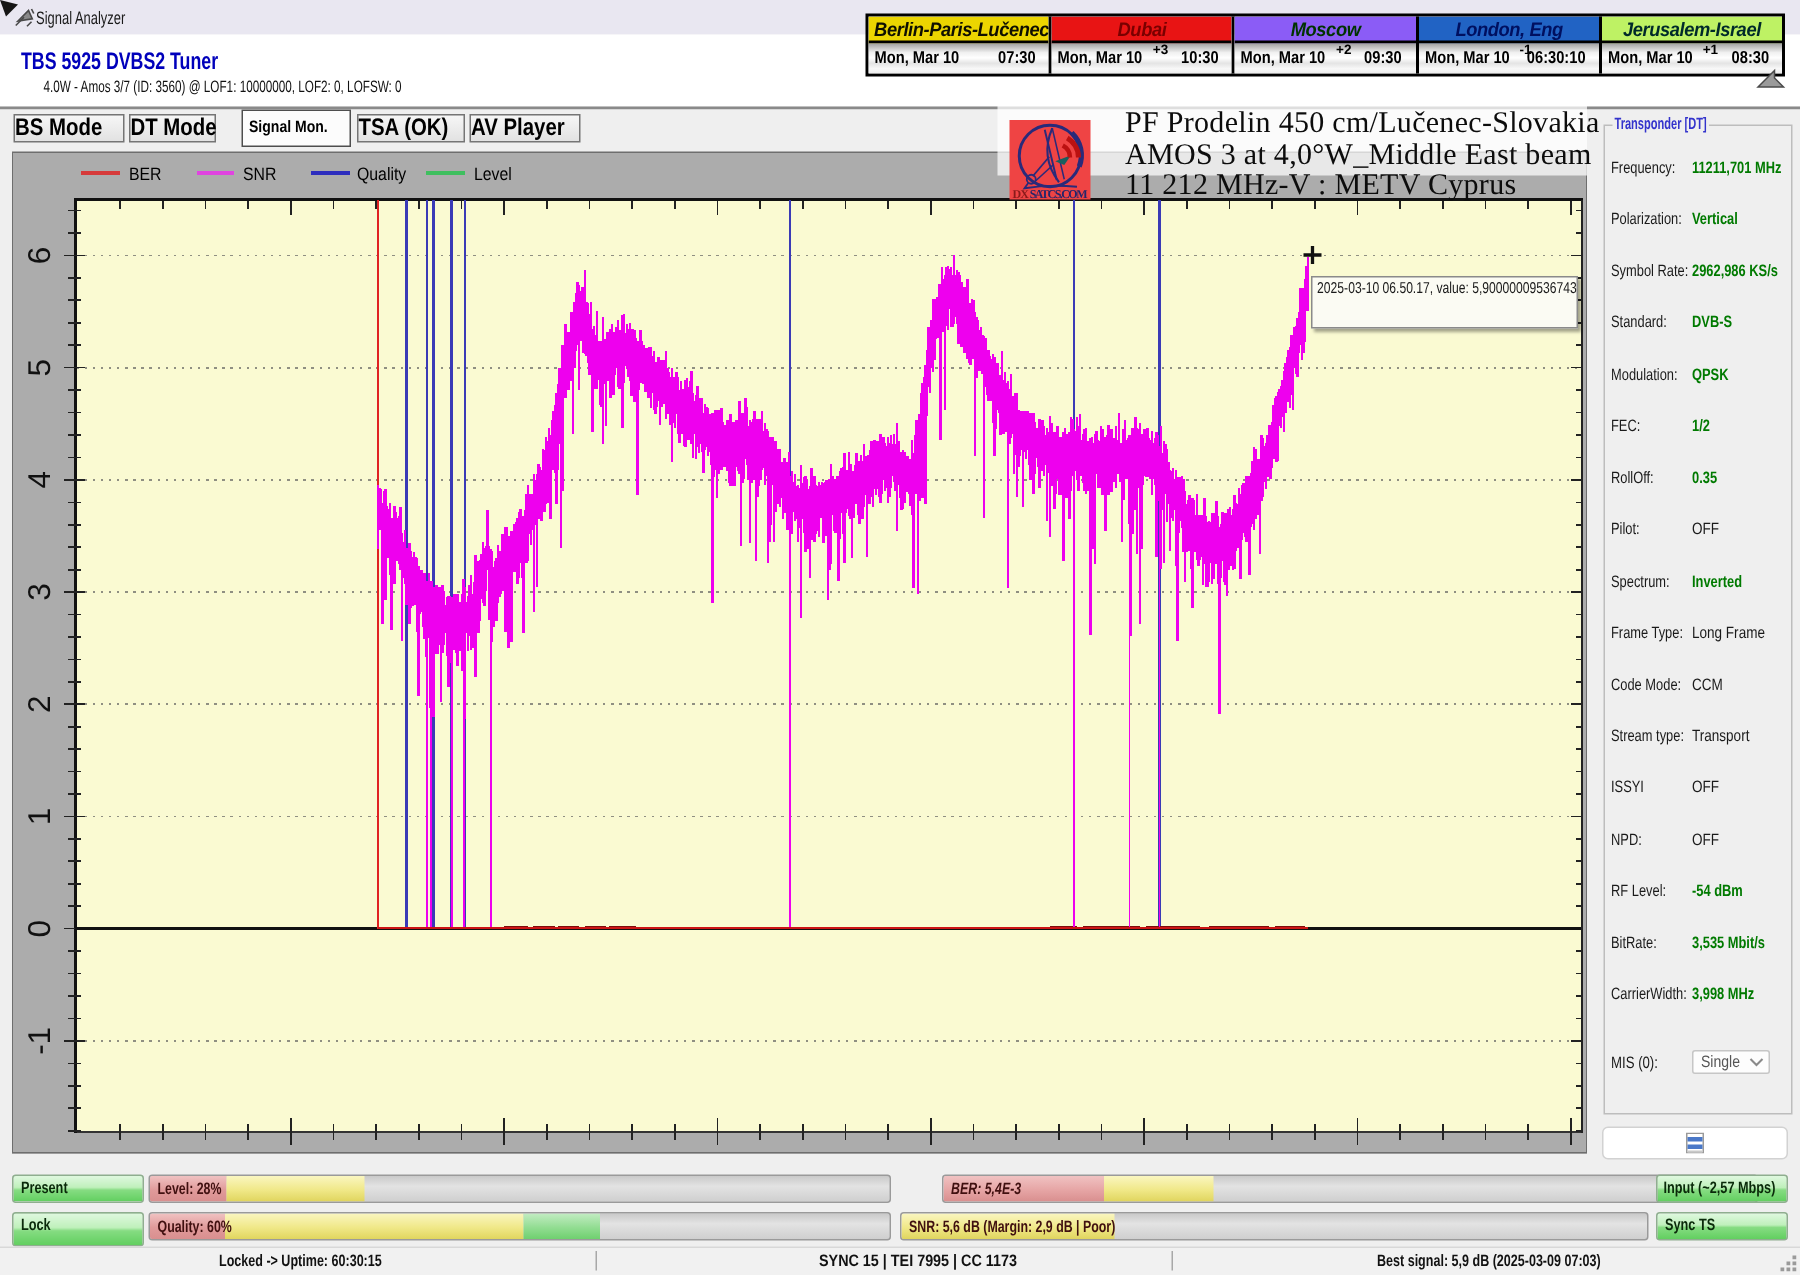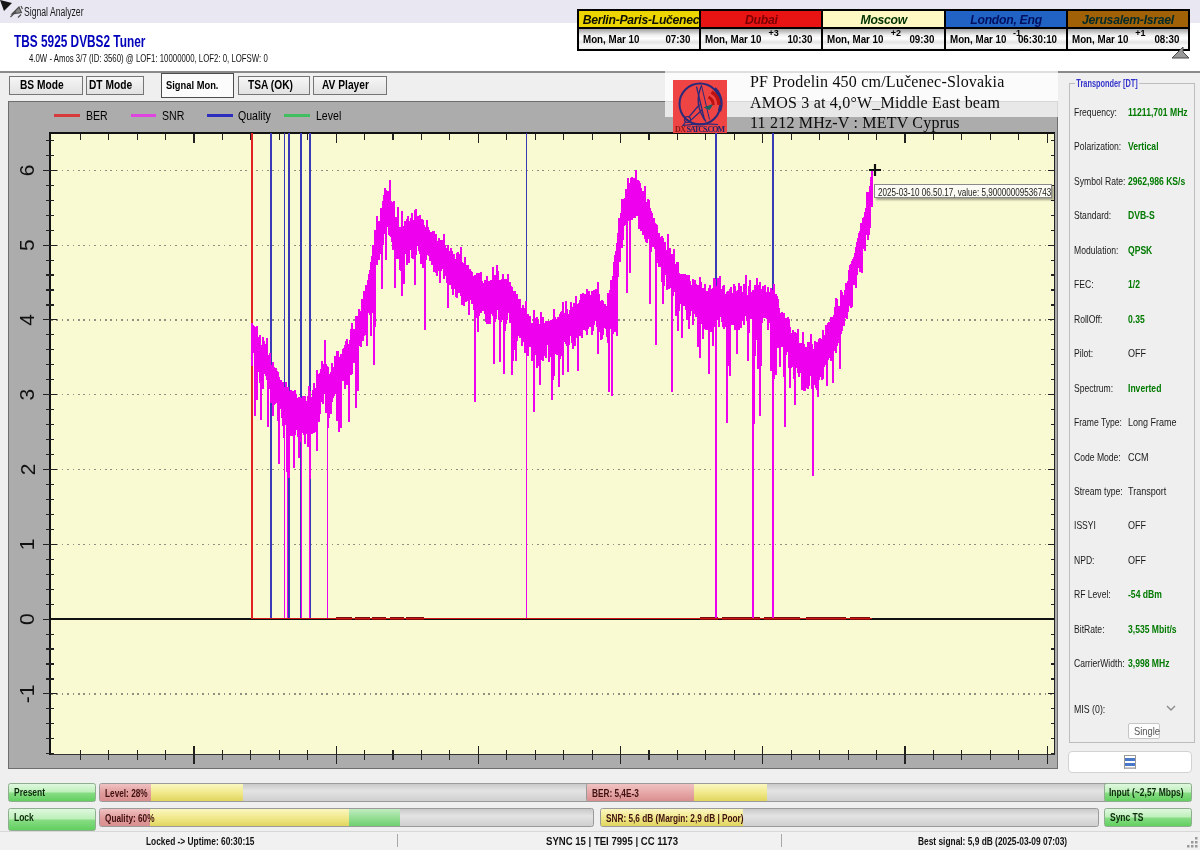--- a/index.html
+++ b/index.html
@@ -5,44 +5,44 @@
 body { position:relative; background:#efefef; font-family:"Liberation Sans", sans-serif; }
 .abs { position:absolute; }
 .sx { display:inline-block; transform-origin:0 50%; white-space:nowrap; }
 #titlebar { left:0; top:0; width:1200px; height:23px; background:#e9e7f1; }
 #whiteband { left:0; top:23px; width:1200px; height:48px; background:#ffffff; }
 #hline { left:0; top:71px; width:1200px; height:2px; background:#8a8a8a; }
 #strip { left:0; top:73px; width:1200px; height:28px; background:#efefef; }
 #titletext { left:24px; top:5px; font-size:12px; color:#1a1a1a; }
 #tbs { left:14px; top:33px; font-size:16px; font-weight:bold; color:#0000bb; }
 #lof { left:29px; top:52px; font-size:11px; color:#111; }
-.tab { position:absolute; top:76px; height:18.5px; background:linear-gradient(#f6f6f6,#e2e2e2); border:1px solid #757575; font-size:12px; font-weight:bold; color:#000; text-align:center; line-height:17px; }
+.tab { position:absolute; top:76px; height:18.5px; background:linear-gradient(#f6f6f6,#e2e2e2); border:1px solid #757575; font-size:16px; font-weight:bold; color:#000; line-height:17px; }
 #tabsel { position:absolute; left:160.5px; top:73px; width:73.5px; height:25px; background:#fcfcfc; border:1px solid #4e4e4e; font-size:11px; font-weight:bold; text-align:center; line-height:23px; }
 #clocks { left:577px; top:9px; width:613px; height:42px; border:2px solid #000; display:flex; }
 .ccell { flex:1 1 0; border-right:2px solid #000; display:flex; flex-direction:column; overflow:hidden; }
 .ccell:last-child { border-right:none; }
 .cname { height:17.5px; font-size:13px; font-weight:bold; font-style:italic; text-align:center; line-height:17px; border-bottom:2px solid #000; }
 .csc { display:inline-block; transform:scaleX(0.94); transform-origin:50% 50%; white-space:nowrap; letter-spacing:-0.3px; }
 .ctime { height:20.5px; position:relative; background:linear-gradient(#a2a2a2,#f0f0f0 30%,#ffffff 48%,#e4e4e4 66%,#f8f8f8 84%,#ececec); font-weight:bold; font-size:11.5px; color:#000; }
 .cdate { position:absolute; left:4px; top:4px; transform:scaleX(0.85); transform-origin:0 50%; white-space:nowrap; }
 .ctm { position:absolute; right:9px; top:4px; transform:scaleX(0.85); transform-origin:100% 50%; white-space:nowrap; }
 .sup { position:absolute; left:56%; top:-1px; font-size:9px; }
 #gbox { left:1069px; top:83px; width:126px; height:660px; border:1px solid #bdbdbd; }
 #gtitle { left:1075px; top:77px; font-size:11px; font-weight:bold; color:#3333cc; background:#efefef; padding:0 2px; transform:scaleX(0.67); transform-origin:0 50%; white-space:nowrap; }
 .trow { position:absolute; left:1074px; width:130px; height:13px; font-size:11px; }
 .tlab { position:absolute; left:0; color:#1a1a1a; transform:scaleX(0.78); transform-origin:0 50%; white-space:nowrap; }
 .tv-g { position:absolute; left:54px; color:#007a00; font-weight:bold; transform:scaleX(0.78); transform-origin:0 50%; white-space:nowrap; }
 .tv-k { position:absolute; left:54px; color:#1a1a1a; transform:scaleX(0.82); transform-origin:0 50%; white-space:nowrap; }
 #mislab { left:1074px; top:703px; font-size:11px; color:#1a1a1a; transform:scaleX(0.80); transform-origin:0 50%; }
-#miscombo { left:1128px; top:723px; width:32px; height:16px; background:#fdfdfd; border:1px solid #c6c6c6; border-radius:2px; font-size:11px; color:#555; padding-left:5px; line-height:14px; }
+#miscombo { left:1128px; top:700px; width:52px; height:16px; background:#fdfdfd; border:1px solid #c6c6c6; border-radius:2px; font-size:11px; color:#555; padding-left:5px; line-height:14px; }
 #savebtn { left:1068px; top:751px; width:124px; height:22px; background:#fff; border:1px solid #d2d2d2; border-radius:4px; }
 #overlay { left:665px; top:70px; width:393px; height:47px; background:rgba(255,255,255,0.72); }
-#serif { left:750px; top:72px; width:330px; font-family:"Liberation Serif", serif; font-size:16px; letter-spacing:0.2px; line-height:20.5px; color:#0c0c0c; white-space:nowrap; }
+#serif { left:750px; top:72px; width:330px; font-family:"Liberation Serif", serif; font-size:20px; letter-spacing:0.2px; line-height:20.5px; color:#0c0c0c; white-space:nowrap; }
 #logo { left:673px; top:80px; width:54px; height:53px; background:#ef4444; }
-#tooltip { left:874px; top:184px; width:178px; height:14px; background:#fbfbf3; border:1px solid #8a8a8a; box-shadow:2px 2px 2px rgba(0,0,0,0.35); font-size:10.5px; line-height:14.5px; color:#1a1a1a; white-space:nowrap; }
+#tooltip { left:874px; top:184px; width:178px; height:35px; background:#fbfbf3; border:1px solid #8a8a8a; box-shadow:2px 2px 2px rgba(0,0,0,0.35); font-size:10.5px; line-height:14.5px; color:#1a1a1a; white-space:nowrap; }
 #tooltip span { display:inline-block; transform:scaleX(0.77); transform-origin:0 50%; padding-left:4px; }
 .gbtn { position:absolute; background:linear-gradient(#dff8df,#bff0bb 45%,#86dc82 55%,#62cf60); border:1px solid #8fae8f; border-radius:2.5px; font-size:11px; font-weight:bold; color:#0a2a0a; padding-left:5px; line-height:16.5px; white-space:nowrap; }
 .gbtn span { display:inline-block; transform:scaleX(0.77); transform-origin:0 50%; }
 .pbar { position:absolute; height:18.5px; background:linear-gradient(#c9c9c9,#e3e3e3 40%,#cfcfcf); border:1px solid #9a9a9a; border-radius:2.5px; overflow:hidden; }
 .pseg { position:absolute; top:0; height:100%; }
 .ptext { position:absolute; left:5px; top:2.5px; font-size:11px; font-weight:bold; color:#401010; transform:scaleX(0.75); transform-origin:0 50%; white-space:nowrap; }
 #statusbar { left:0; top:831px; width:1200px; height:19px; background:#f1f1f1; border-top:1px solid #d8d8d8; }
 .stext { position:absolute; top:835px; font-size:11px; font-weight:bold; color:#111; transform:scaleX(0.76); transform-origin:0 50%; white-space:nowrap; }
 .sdiv { position:absolute; top:834px; width:1px; height:13px; background:#a8a8a8; }
 </style></head>
@@ -391,37 +391,37 @@
     </div>
     <div class="ccell">
       <div class="cname" style="background:#e81414;color:#7a0000"><span class="csc">Dubai</span></div>
       <div class="ctime">
         <span class="cdate">Mon, Mar 10</span>
         <span class="sup">+3</span>
         <span class="ctm">10:30</span>
       </div>
     </div>
     <div class="ccell">
-      <div class="cname" style="background:#fef9c3;color:#003300"><span class="csc">Moscow</span></div>
+      <div class="cname" style="background:#8b5cf6;color:#003300"><span class="csc">Moscow</span></div>
       <div class="ctime">
         <span class="cdate">Mon, Mar 10</span>
         <span class="sup">+2</span>
         <span class="ctm">09:30</span>
       </div>
     </div>
     <div class="ccell">
       <div class="cname" style="background:#2163c4;color:#001060"><span class="csc">London, Eng</span></div>
       <div class="ctime">
         <span class="cdate">Mon, Mar 10</span>
         <span class="sup">-1</span>
         <span class="ctm">06:30:10</span>
       </div>
     </div>
     <div class="ccell">
-      <div class="cname" style="background:#a16207;color:#002a2a"><span class="csc">Jerusalem-Israel</span></div>
+      <div class="cname" style="background:#bef264;color:#002a2a"><span class="csc">Jerusalem-Israel</span></div>
       <div class="ctime">
         <span class="cdate">Mon, Mar 10</span>
         <span class="sup">+1</span>
         <span class="ctm">08:30</span>
       </div>
     </div>
   </div>
 <svg class="abs" style="left:1170px;top:45px" width="22" height="16">
     <path d="M2 13 L13 2 L13 7 L19 13 Z" fill="#9a9a9a" stroke="#4a4a4a" stroke-width="1"></path>
   </svg>
@@ -431,21 +431,21 @@
   <div class="pseg" style="left:0;width:51px;background:linear-gradient(#f0c2c2,#e09a9a 55%,#d98f8f)"></div>
   <div class="pseg" style="left:51px;width:92px;background:linear-gradient(#faf6c0,#f0e888 55%,#e0d55e)"></div>
   <div class="ptext">Level: 28%</div>
 </div>
 <div class="pbar" style="left:99px;top:808px;width:495px;">
   <div class="pseg" style="left:0;width:50px;background:linear-gradient(#f0c2c2,#e09a9a 55%,#d98f8f)"></div>
   <div class="pseg" style="left:50px;width:199px;background:linear-gradient(#faf6c0,#f0e888 55%,#e0d55e)"></div>
   <div class="pseg" style="left:249px;width:51px;background:linear-gradient(#c2ecc2,#92dd92 55%,#6fd06f)"></div>
   <div class="ptext">Quality: 60%</div>
 </div>
-<div class="pbar" style="left:586px;top:783px;width:544px;">
+<div class="pbar" style="left:628px;top:783px;width:544px;font-style:italic;">
   <div class="pseg" style="left:0;width:107px;background:linear-gradient(#f0c2c2,#e6a5a5 55%,#d98f8f)"></div>
   <div class="pseg" style="left:107px;width:73px;background:linear-gradient(#faf6c0,#f0e888 55%,#e0d55e)"></div>
   <div class="ptext">BER: 5,4E-3</div>
 </div>
 <div class="pbar" style="left:600px;top:808px;width:499px;">
   <div class="pseg" style="left:0;width:142px;background:linear-gradient(#faf6c0,#f0e888 55%,#e0d55e)"></div>
   <div class="ptext">SNR: 5,6 dB (Margin: 2,9 dB | Poor)</div>
 </div>
 <div class="gbtn abs" style="left:1104px;top:783px;width:88px;height:18.5px;padding-left:4px;"><span>Input (~2,57 Mbps)</span></div>
 <div class="gbtn abs" style="left:1104px;top:808px;width:88px;height:18.5px;"><span>Sync TS</span></div>

